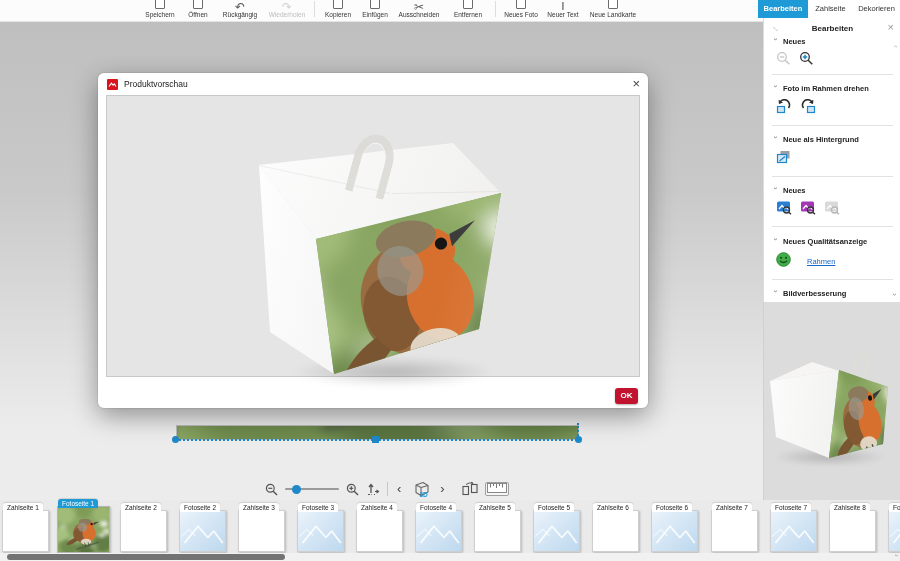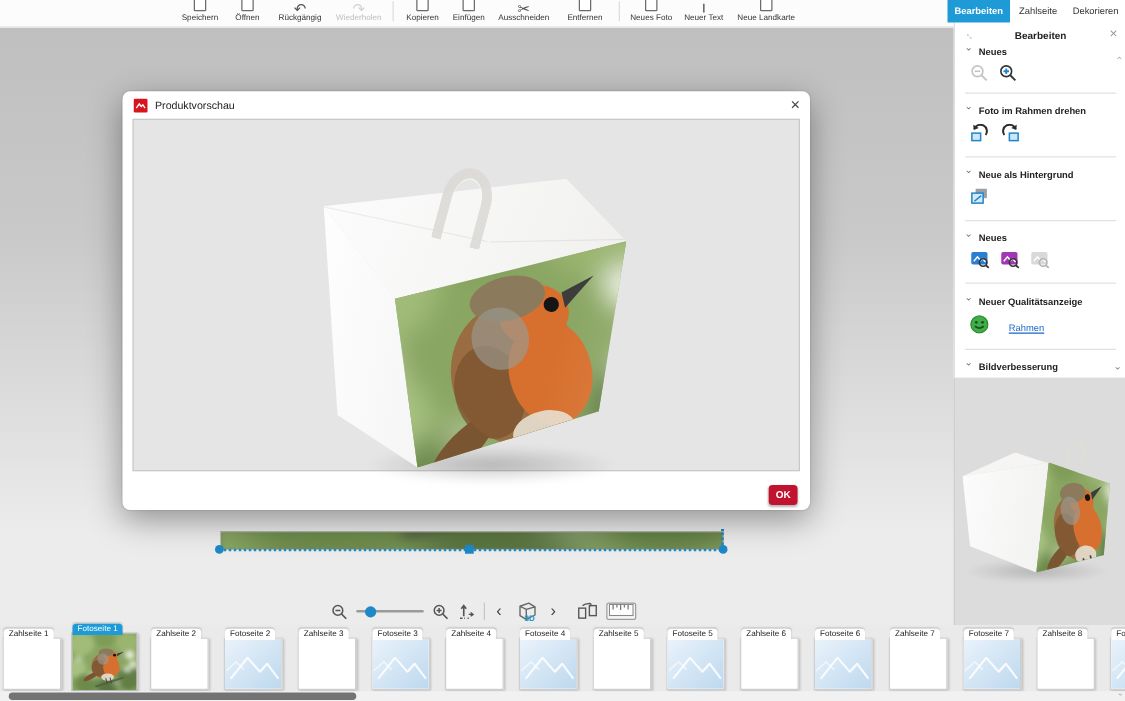--- a/index.html
+++ b/index.html
@@ -371,21 +371,21 @@
             <path d="M3 9 L6 5.5 L8.5 8.5 L10 7 L12.5 9.5" fill="none" stroke="#fff" stroke-width="1.2"></path>
             <circle cx="10.5" cy="10" r="3" fill="none" stroke="#b5b5b5" stroke-width="1.3"></circle>
             <line x1="12.7" y1="12.2" x2="15" y2="14.3" stroke="#b5b5b5" stroke-width="1.4"></line>
           </svg>
       </span>
     </div>
     <div class="sb-sep" style="top:208px"></div>
 
     <div class="sb-sec" style="top:219px">
       <span class="chev-d">›</span>
-      <span class="sb-label">Neuer Qualitätsanzeige</span>
+      <span class="sb-label">Neues Qualitätsanzeige</span>
     </div>
     <div class="sb-row" style="top:234px; gap:16px">
       <span>
         <svg width="15" height="15" viewBox="0 0 15 15">
             <circle cx="7.5" cy="7.5" r="6.8" fill="#3fae46" stroke="#2d8c34" stroke-width="1"></circle>
             <circle cx="5" cy="5.8" r="1.1" fill="#1d4d20"></circle>
             <circle cx="10" cy="5.8" r="1.1" fill="#1d4d20"></circle>
             <path d="M4.3 9.2 Q7.5 11.8 10.7 9.2" fill="none" stroke="#1d4d20" stroke-width="1.3" stroke-linecap="round"></path>
           </svg>
       </span>

